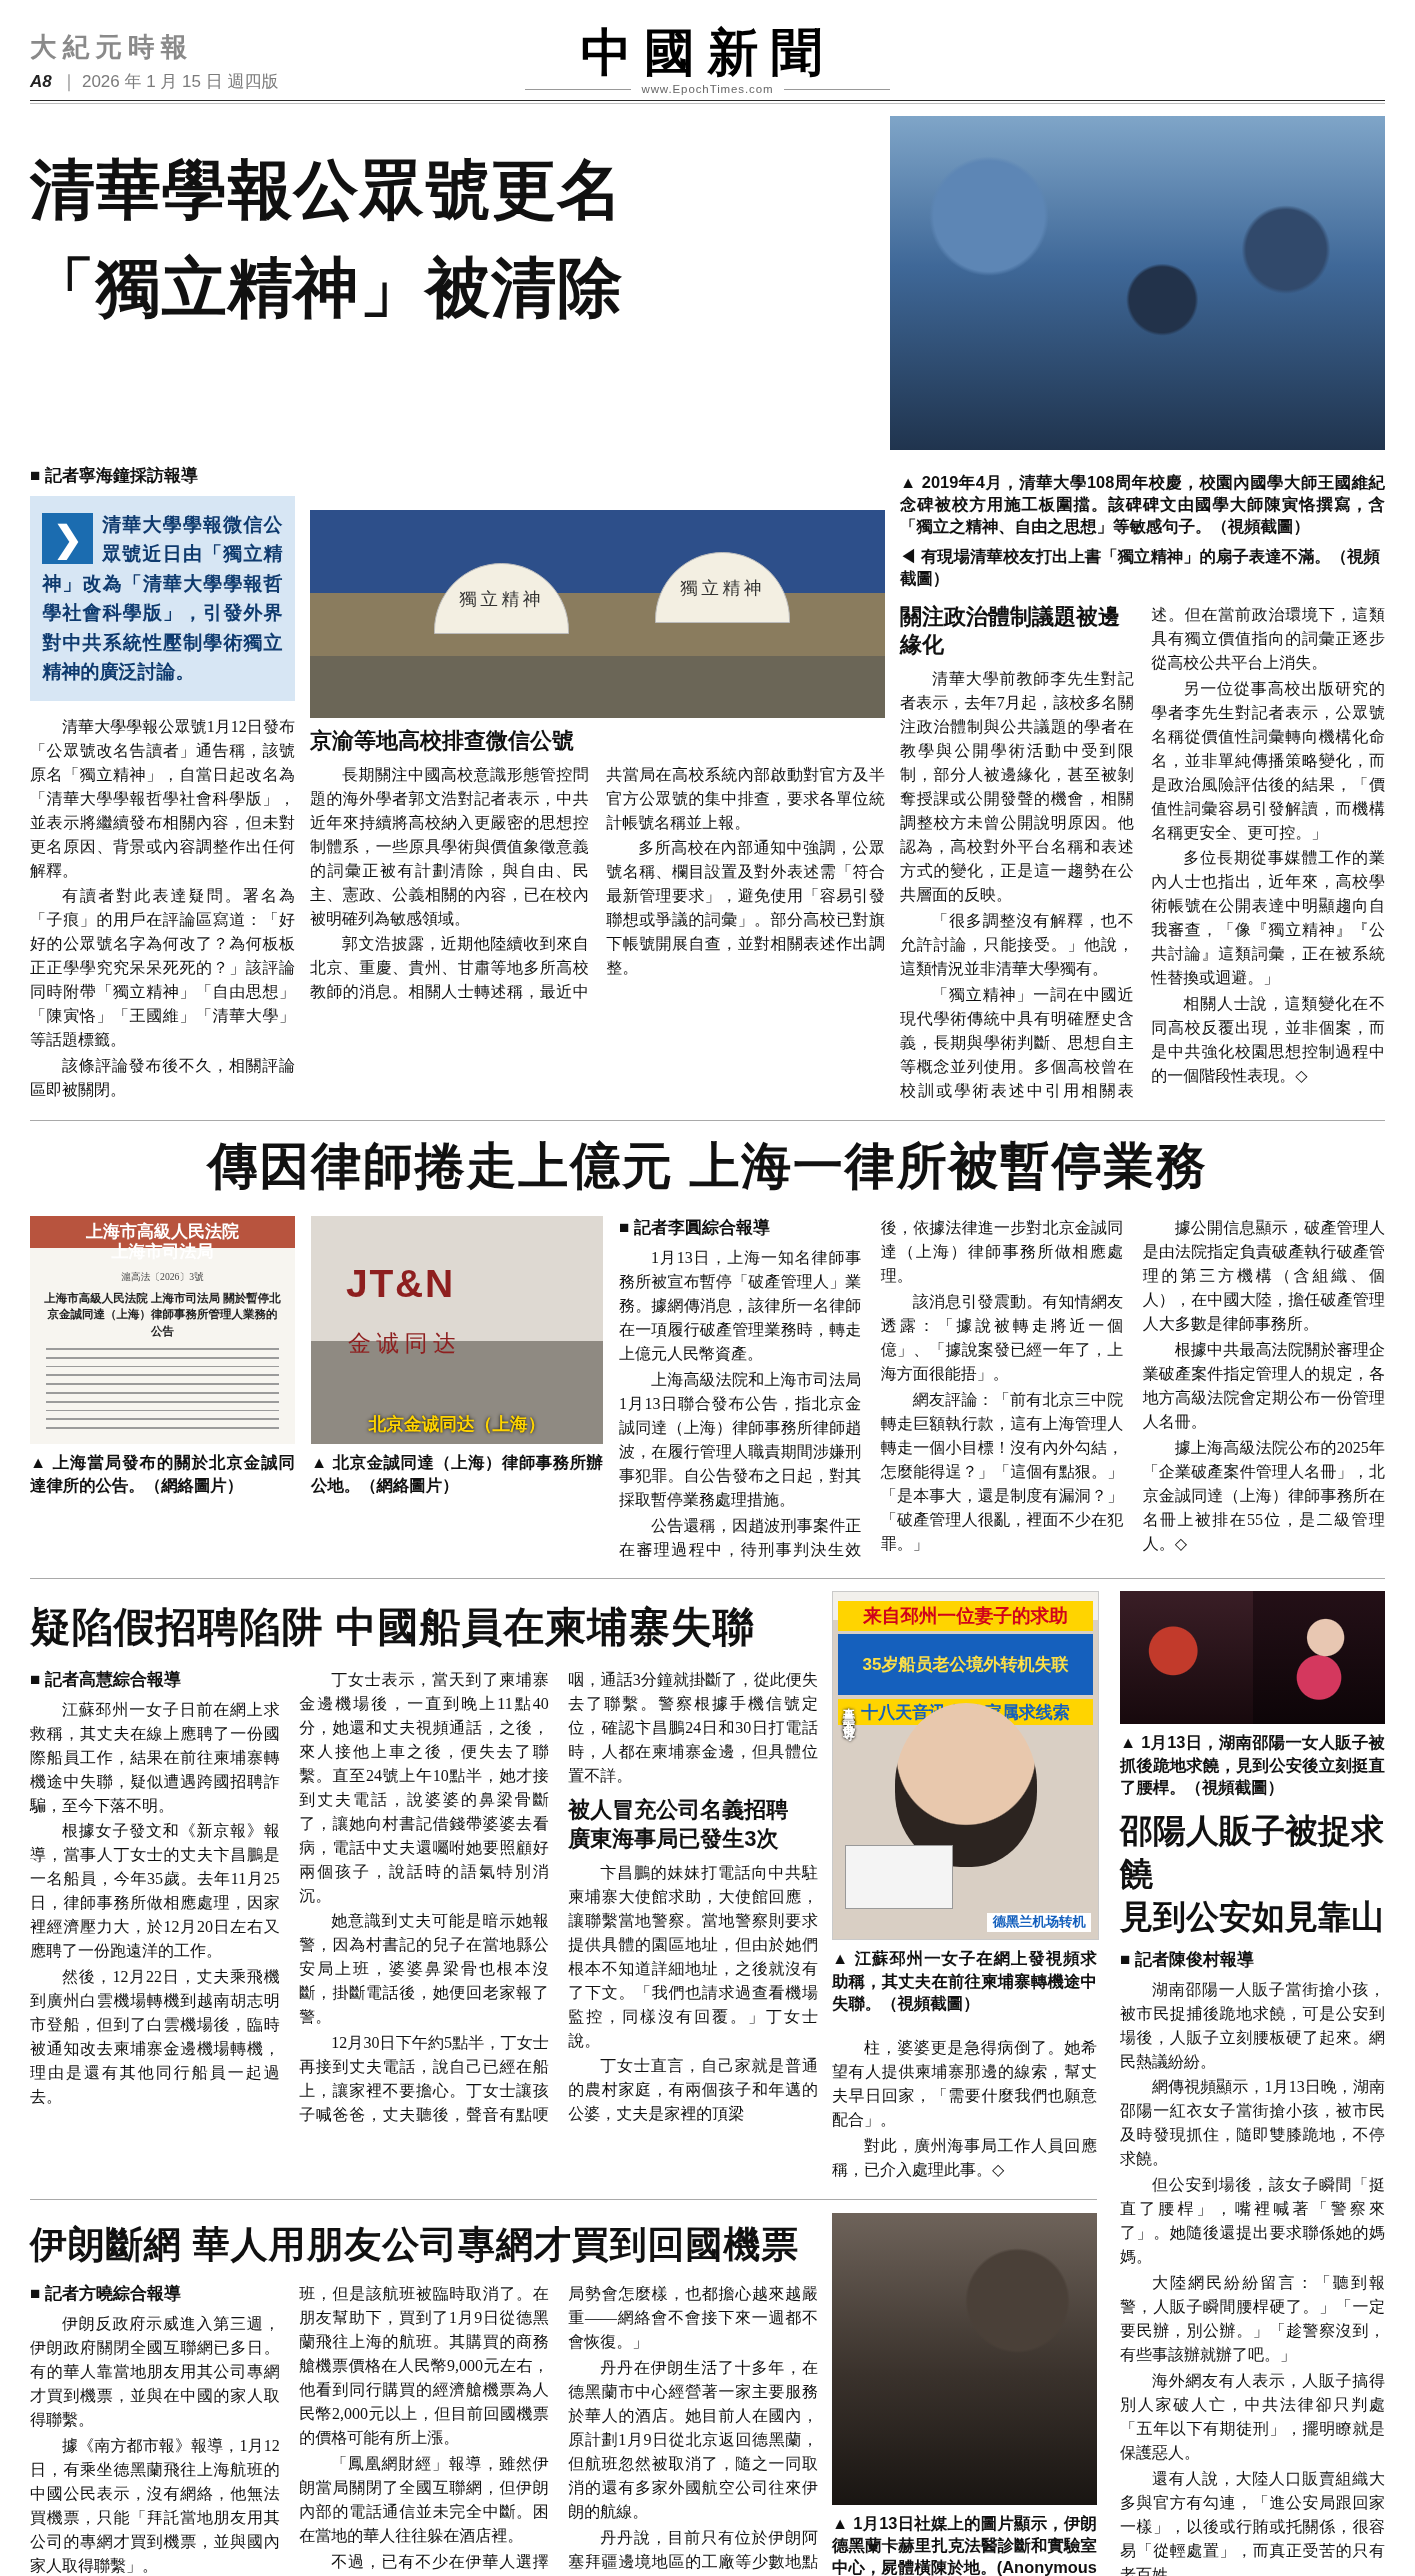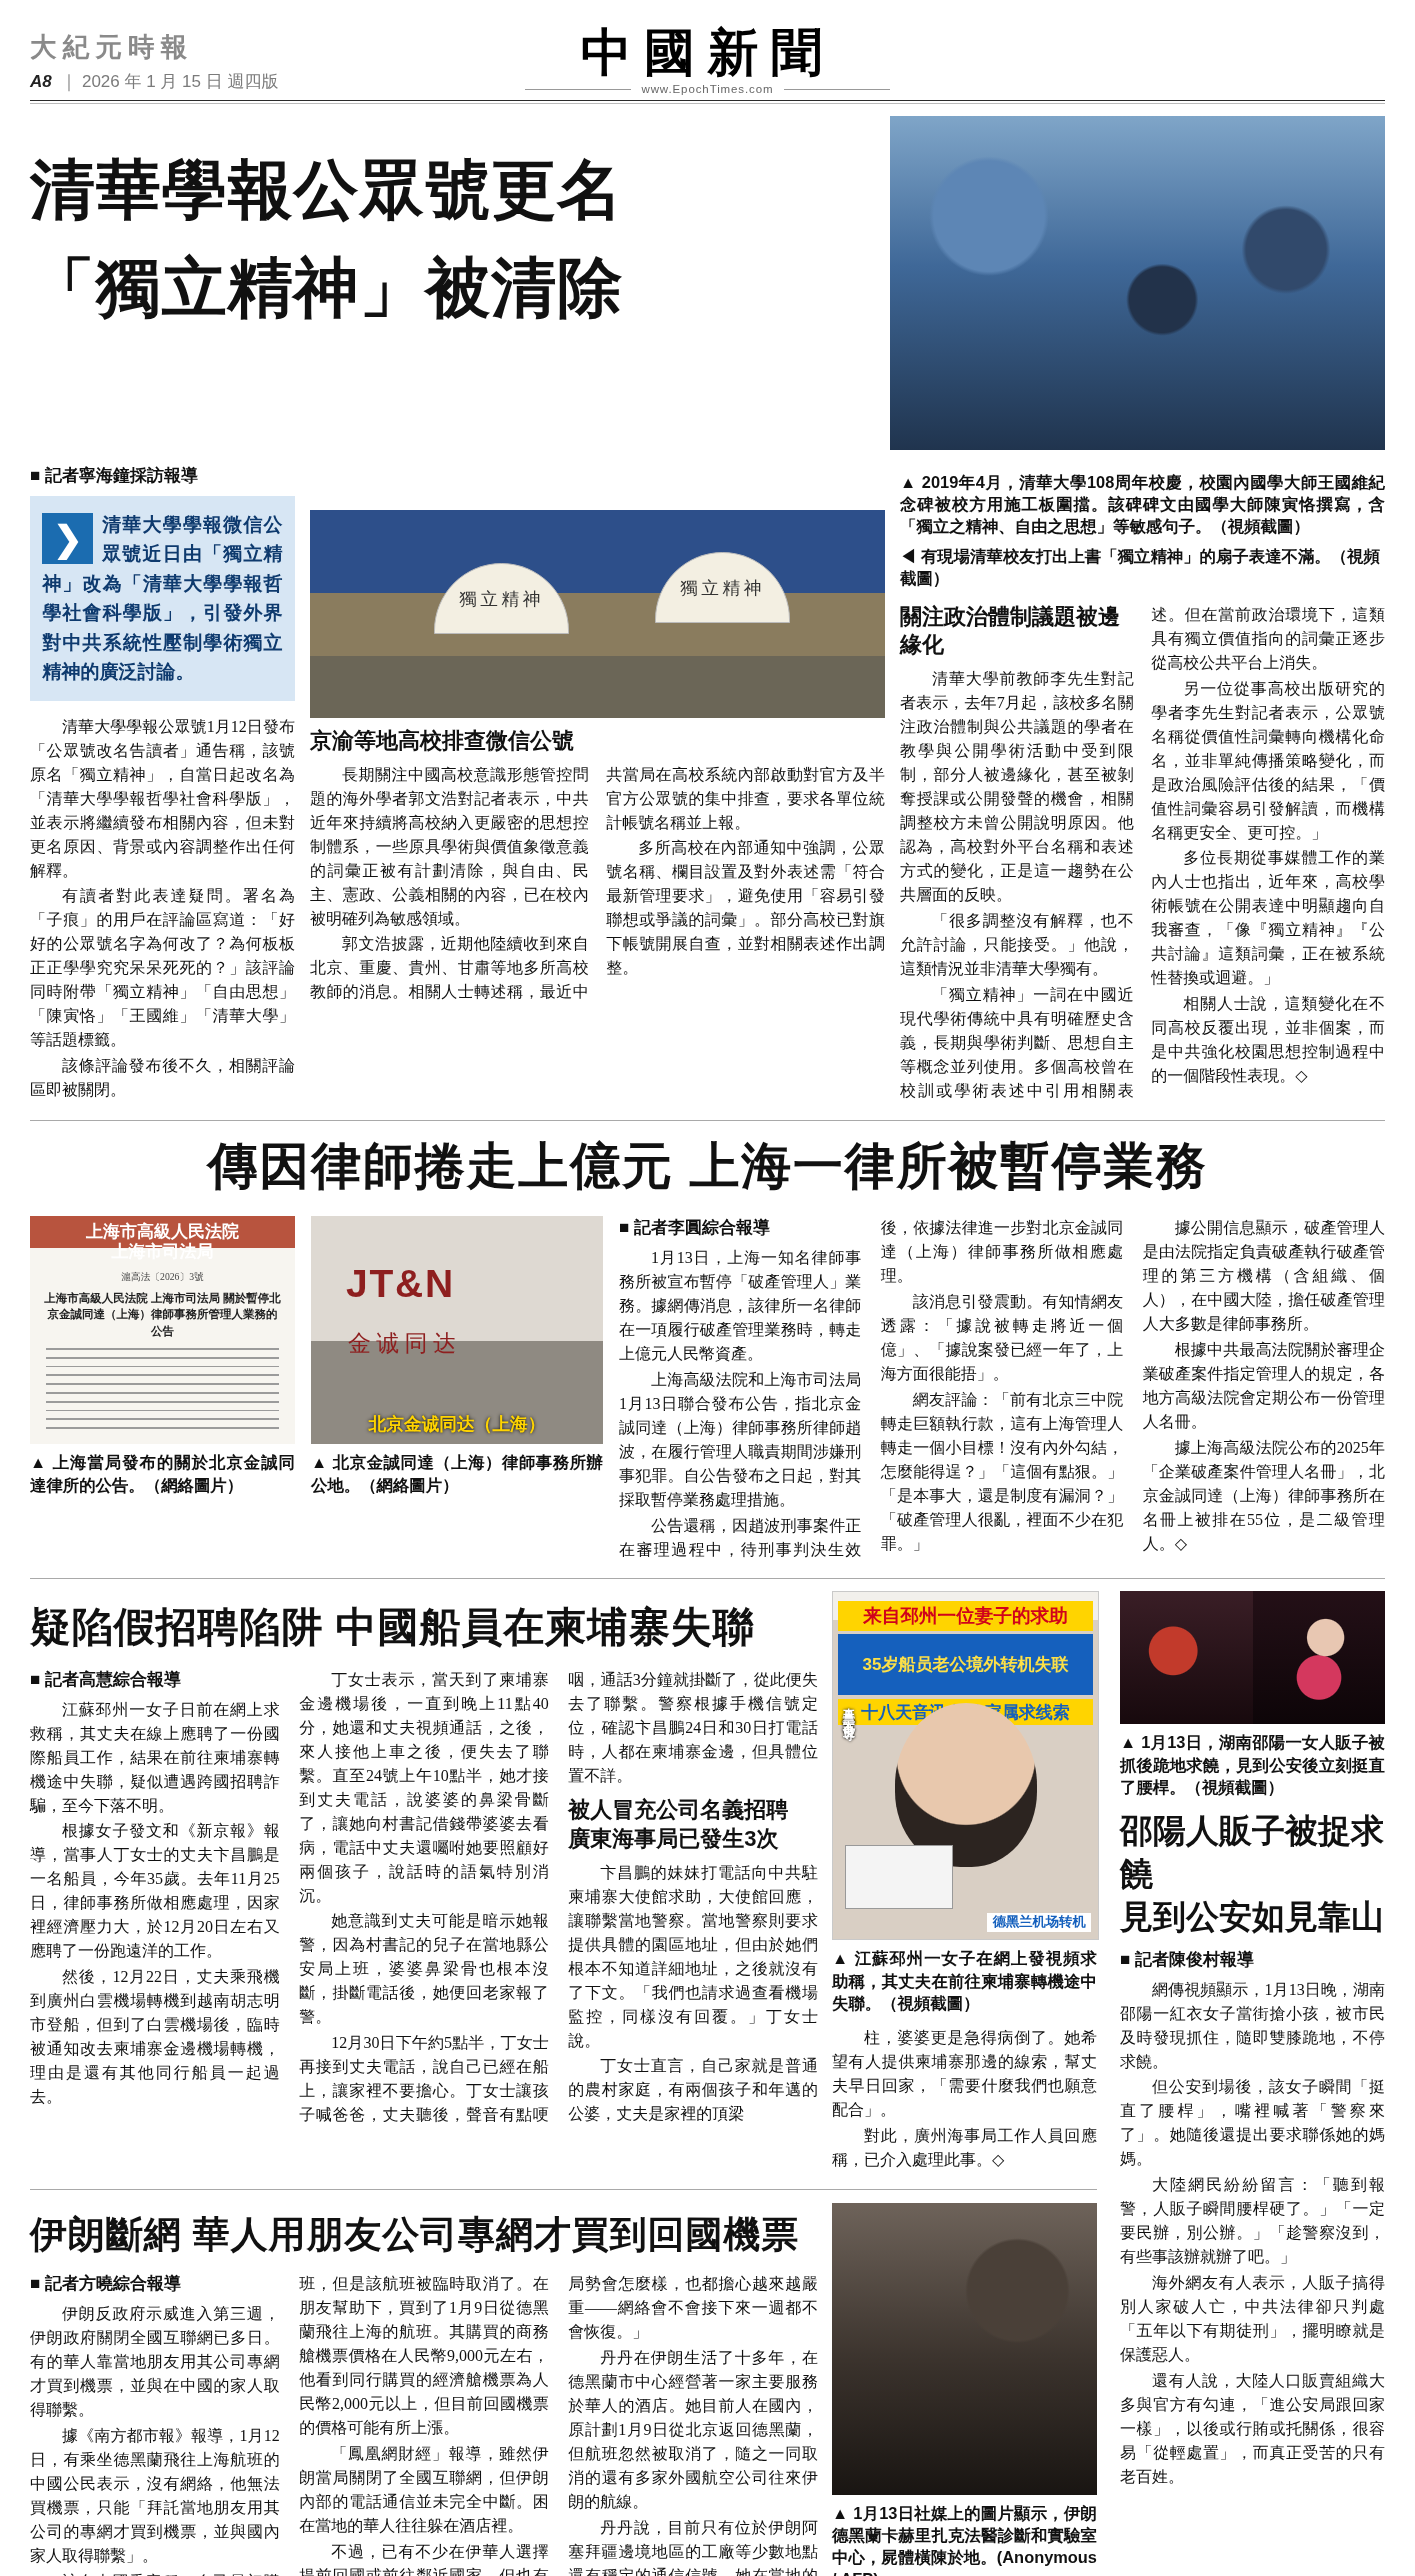--- a/index.html
+++ b/index.html
@@ -270,21 +270,21 @@
           <div class="img photo-qiuzhu">
             <div class="qz-l1">来自邳州一位妻子的求助</div>
             <div class="qz-l2">35岁船员老公境外转机失联</div>
             <div class="qz-l3">十八天音讯全无 家属求线索</div>
             <div class="qz-face"></div>
             <div class="qz-side">真人真事 无不良引导。</div>
             <div class="qz-id"></div>
             <div class="qz-tag">德黑兰机场转机</div>
           </div>
           <div class="caption">▲ 江蘇邳州一女子在網上發視頻求助稱，其丈夫在前往柬埔寨轉機途中失聯。（視頻截圖）</div>
-          <div class="stream" style="margin-top:12px;">
+          <div class="stream" style="margin-top:22px;">
             <div>
                 <p class="para">柱，婆婆更是急得病倒了。她希望有人提供柬埔寨那邊的線索，幫丈夫早日回家，「需要什麼我們也願意配合」。</p>
                 <p class="para">對此，廣州海事局工作人員回應稱，已介入處理此事。◇</p>
               </div>
           </div>
         </div>
       </div>
 
       <hr class="divider">
 
@@ -318,20 +318,21 @@
         <div class="rail-n2"></div>
       </div>
       <div class="caption">▲ 1月13日，湖南邵陽一女人販子被抓後跪地求饒，見到公安後立刻挺直了腰桿。（視頻截圖）</div>
       <div class="rail-headline">
         <div>邵陽人販子被捉求饒</div>
         <div>見到公安如見靠山</div>
       </div>
       <div class="byline">■ 記者陳俊村報導</div>
       <div class="stream">
         <div>
+            <p class="para">湖南邵陽一人販子當街搶小孩，被市民捉捕後跪地求饒，可是公安到場後，人販子立刻腰板硬了起來。網民熱議紛紛。</p>
             <p class="para">網傳視頻顯示，1月13日晚，湖南邵陽一紅衣女子當街搶小孩，被市民及時發現抓住，隨即雙膝跪地，不停求饒。</p>
             <p class="para">但公安到場後，該女子瞬間「挺直了腰桿」，嘴裡喊著「警察來了」。她隨後還提出要求聯係她的媽媽。</p>
             <p class="para">大陸網民紛紛留言：「聽到報警，人販子瞬間腰桿硬了。」「一定要民辦，別公辦。」「趁警察沒到，有些事該辦就辦了吧。」</p>
             <p class="para">海外網友有人表示，人販子搞得別人家破人亡，中共法律卻只判處「五年以下有期徒刑」，擺明瞭就是保護惡人。</p>
             <p class="para">還有人說，大陸人口販賣組織大多與官方有勾連，「進公安局跟回家一樣」，以後或行賄或托關係，很容易「從輕處置」，而真正受苦的只有老百姓。</p>
           </div>
       </div>
     </div>
   </div>
 

